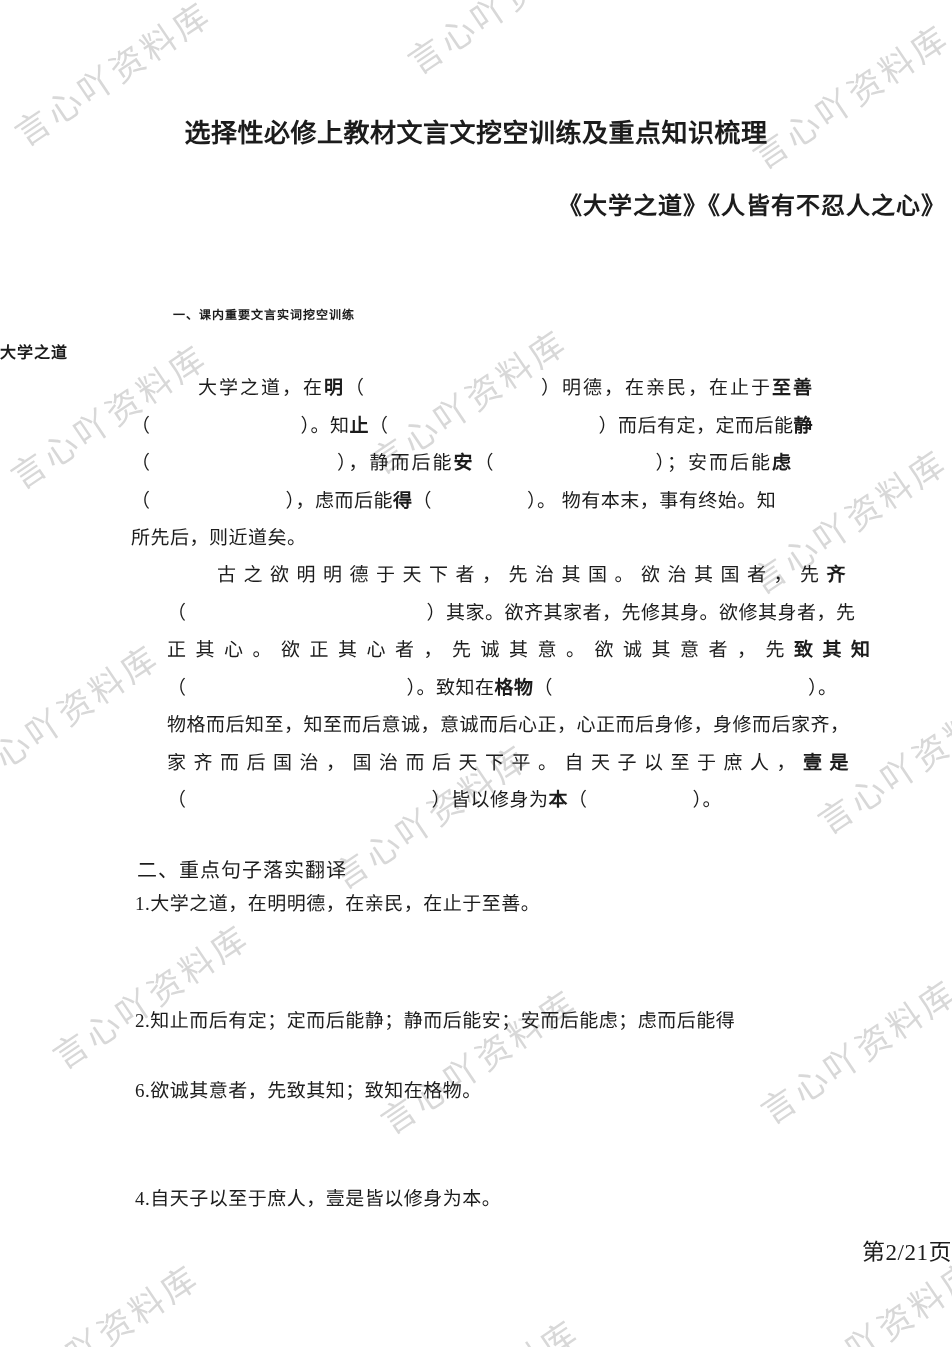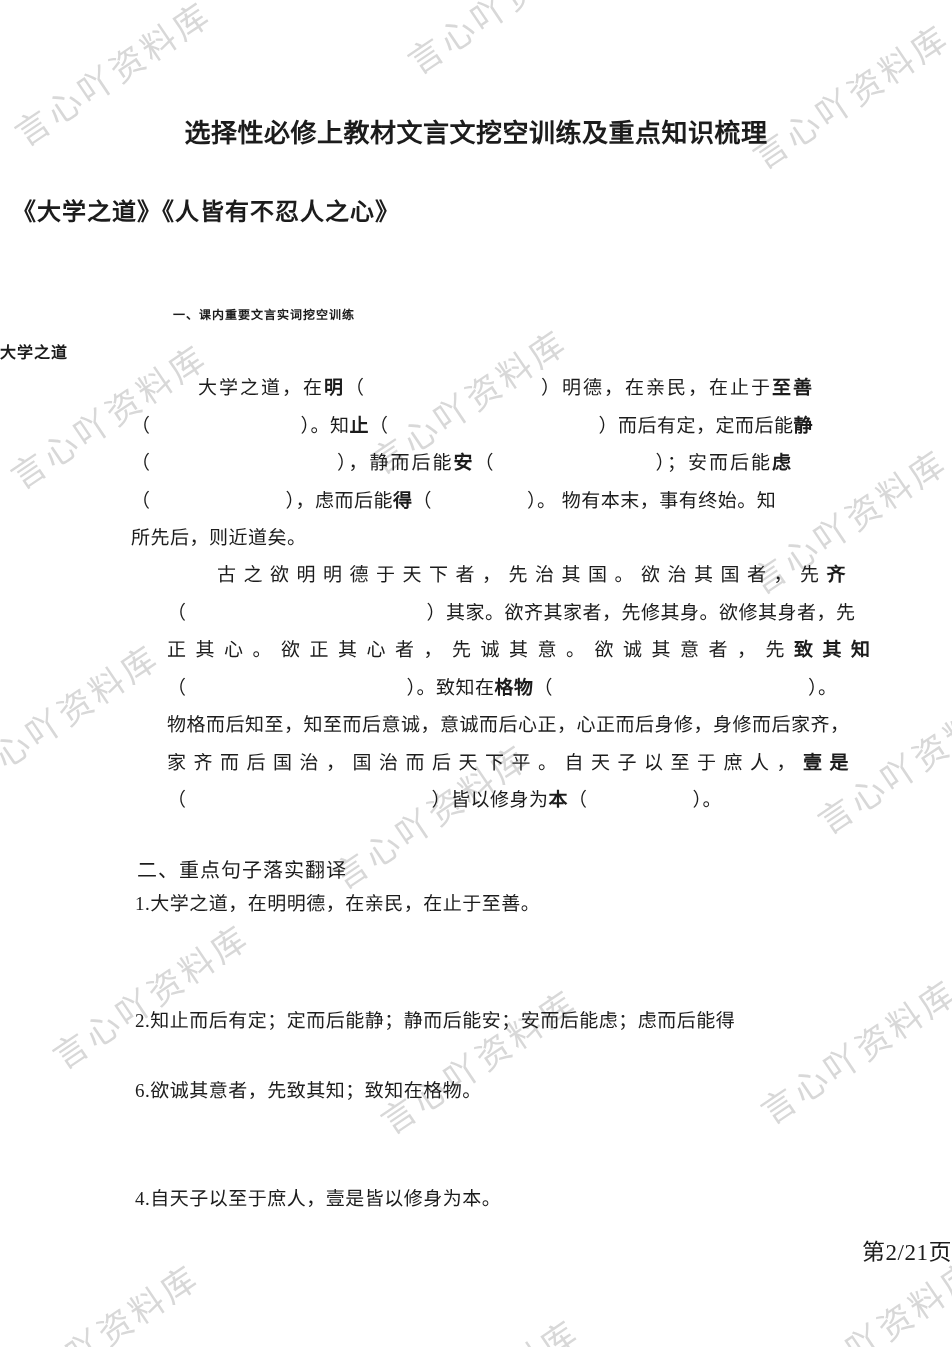--- a/index.html
+++ b/index.html
@@ -6,22 +6,22 @@
   .page{position:relative;width:952px;height:1347px;background:#ffffff;overflow:hidden;
         font-family:"Liberation Serif","DejaVu Serif",serif;color:#1c1c1c;}
   .wm-layer{position:absolute;inset:0;z-index:0;pointer-events:none;}
   .wm{position:absolute;transform:translate(-50%,-50%) rotate(-34deg);
       font-family:"Liberation Sans","DejaVu Sans",sans-serif;
       font-size:34px;letter-spacing:4px;color:#cbcbcb;opacity:.75;white-space:nowrap;}
   .content{position:absolute;inset:0;z-index:1;}
   .abs{position:absolute;}
   .t1{left:0;right:0;top:112px;text-align:center;font-size:26px;font-weight:700;
       letter-spacing:.5px;line-height:44px;margin:0;}
-  .t2{left:0;right:0;top:180px;text-align:left;font-size:24px;font-weight:700;
-      letter-spacing:1px;line-height:40px;margin:12px;}
+  .t2{left:0;right:0;top:180px;text-align:right;font-size:24px;font-weight:700;
+      letter-spacing:1px;line-height:40px;margin:6px;}
   .col{left:131px;width:700px;}
   .intro{font-size:19px;line-height:30px;letter-spacing:.5px;}
   .intro1{top:240px;}
   .intro2{top:282px;}
   .bd{font-weight:700;}
   .rlabel{font-weight:700;}
   .rtext{margin-left:14px;}
   .h1x{top:300px;padding-left:42px;font-size:12px;font-weight:700;line-height:30px;letter-spacing:1px;}
   .subhead{left:0;right:0;top:341px;text-align:left;font-size:16px;font-weight:700;
            letter-spacing:1px;line-height:24px;}

